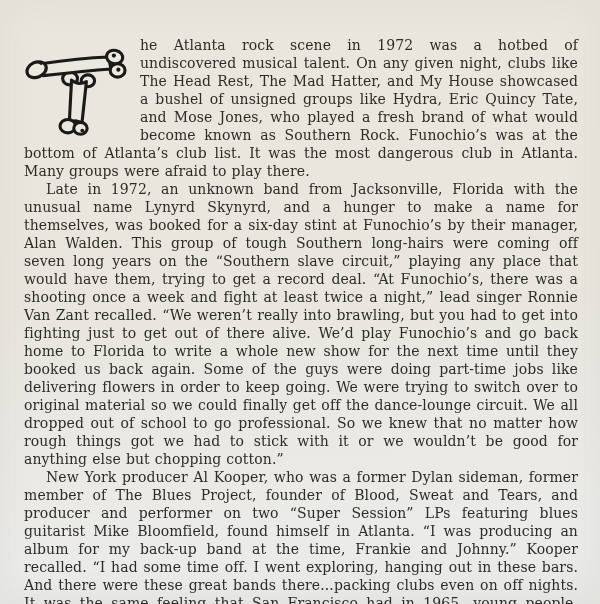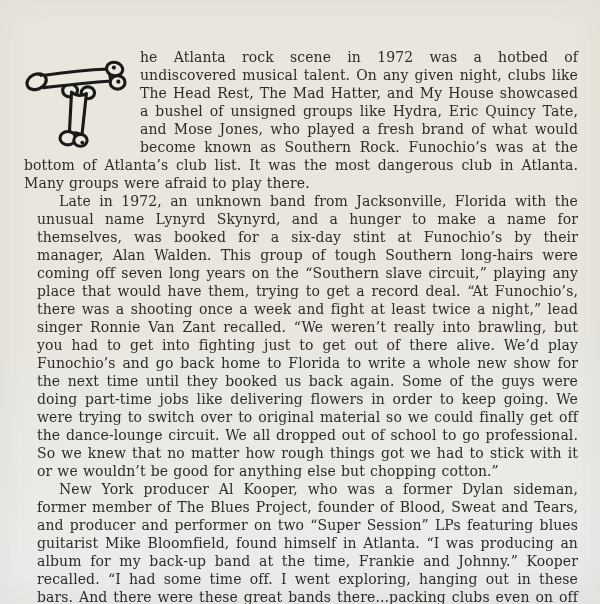--- a/index.html
+++ b/index.html
@@ -6,37 +6,37 @@
     margin: 0;
     padding: 0;
     width: 600px;
     height: 604px;
     overflow: hidden;
   }
   .page {
     box-sizing: border-box;
     width: 600px;
     height: 604px;
-    padding: 48px 22px 20px 24px;
+    padding: 36px 22px 20px 24px;
     background: linear-gradient(176deg, #eae6dd 0%, #e9e6df 50%, #ebebe9 88%, #e8e8e6 100%);
     box-shadow: inset 0 0 40px rgba(120,110,95,0.07);
     font-family: "DejaVu Serif", "Liberation Serif", serif;
     color: #2e2c29;
     overflow: hidden;
   }
   .para {
     margin: 0;
     font-size: 14px;
     line-height: 18px;
     text-align: justify;
     letter-spacing: 0.1px;
     word-spacing: 0.5px;
     text-rendering: optimizeLegibility;
   }
-  .para.indent { text-indent: 22px; margin-left: 13px; }
+  .para.indent { text-indent: 22px; }
   .dropcap-figure {
     float: left;
     width: 104px;
     height: 104px;
     margin: 1px 12px 0 0;
   }
   .dropcap-figure svg { display: block; width: 104px; height: 104px; }
   .sr-only {
     position: absolute;
     width: 1px; height: 1px;

